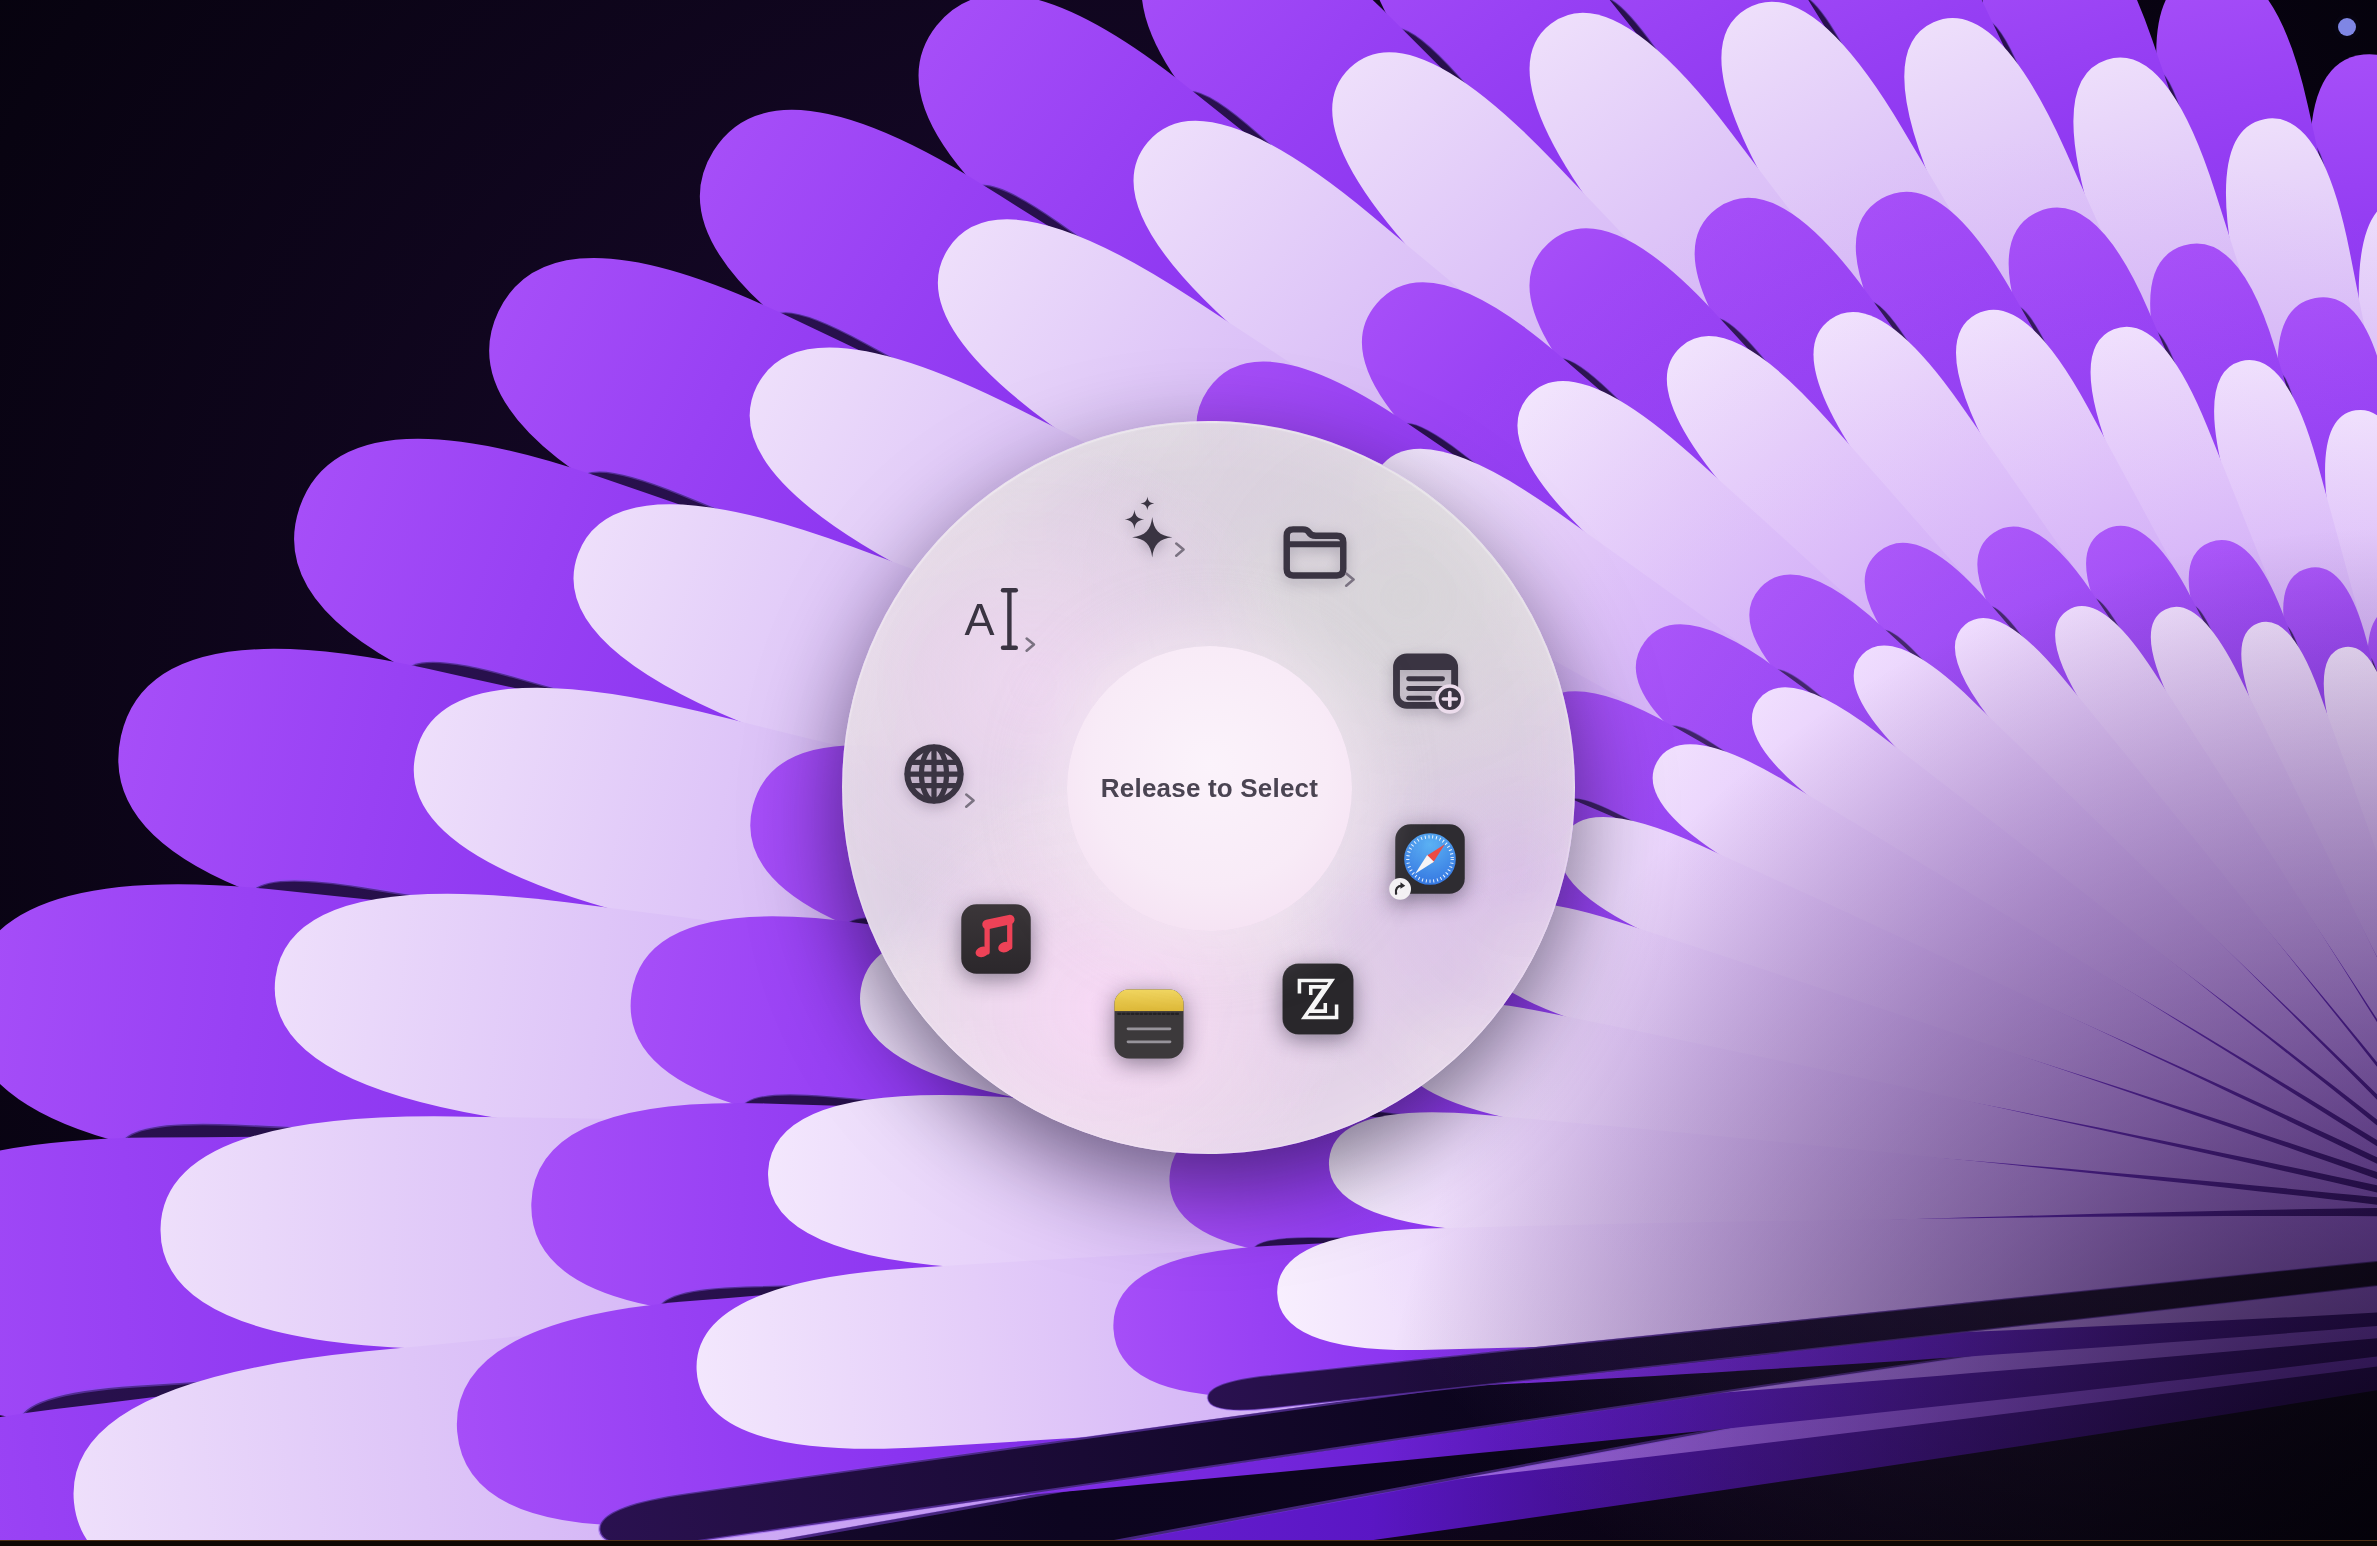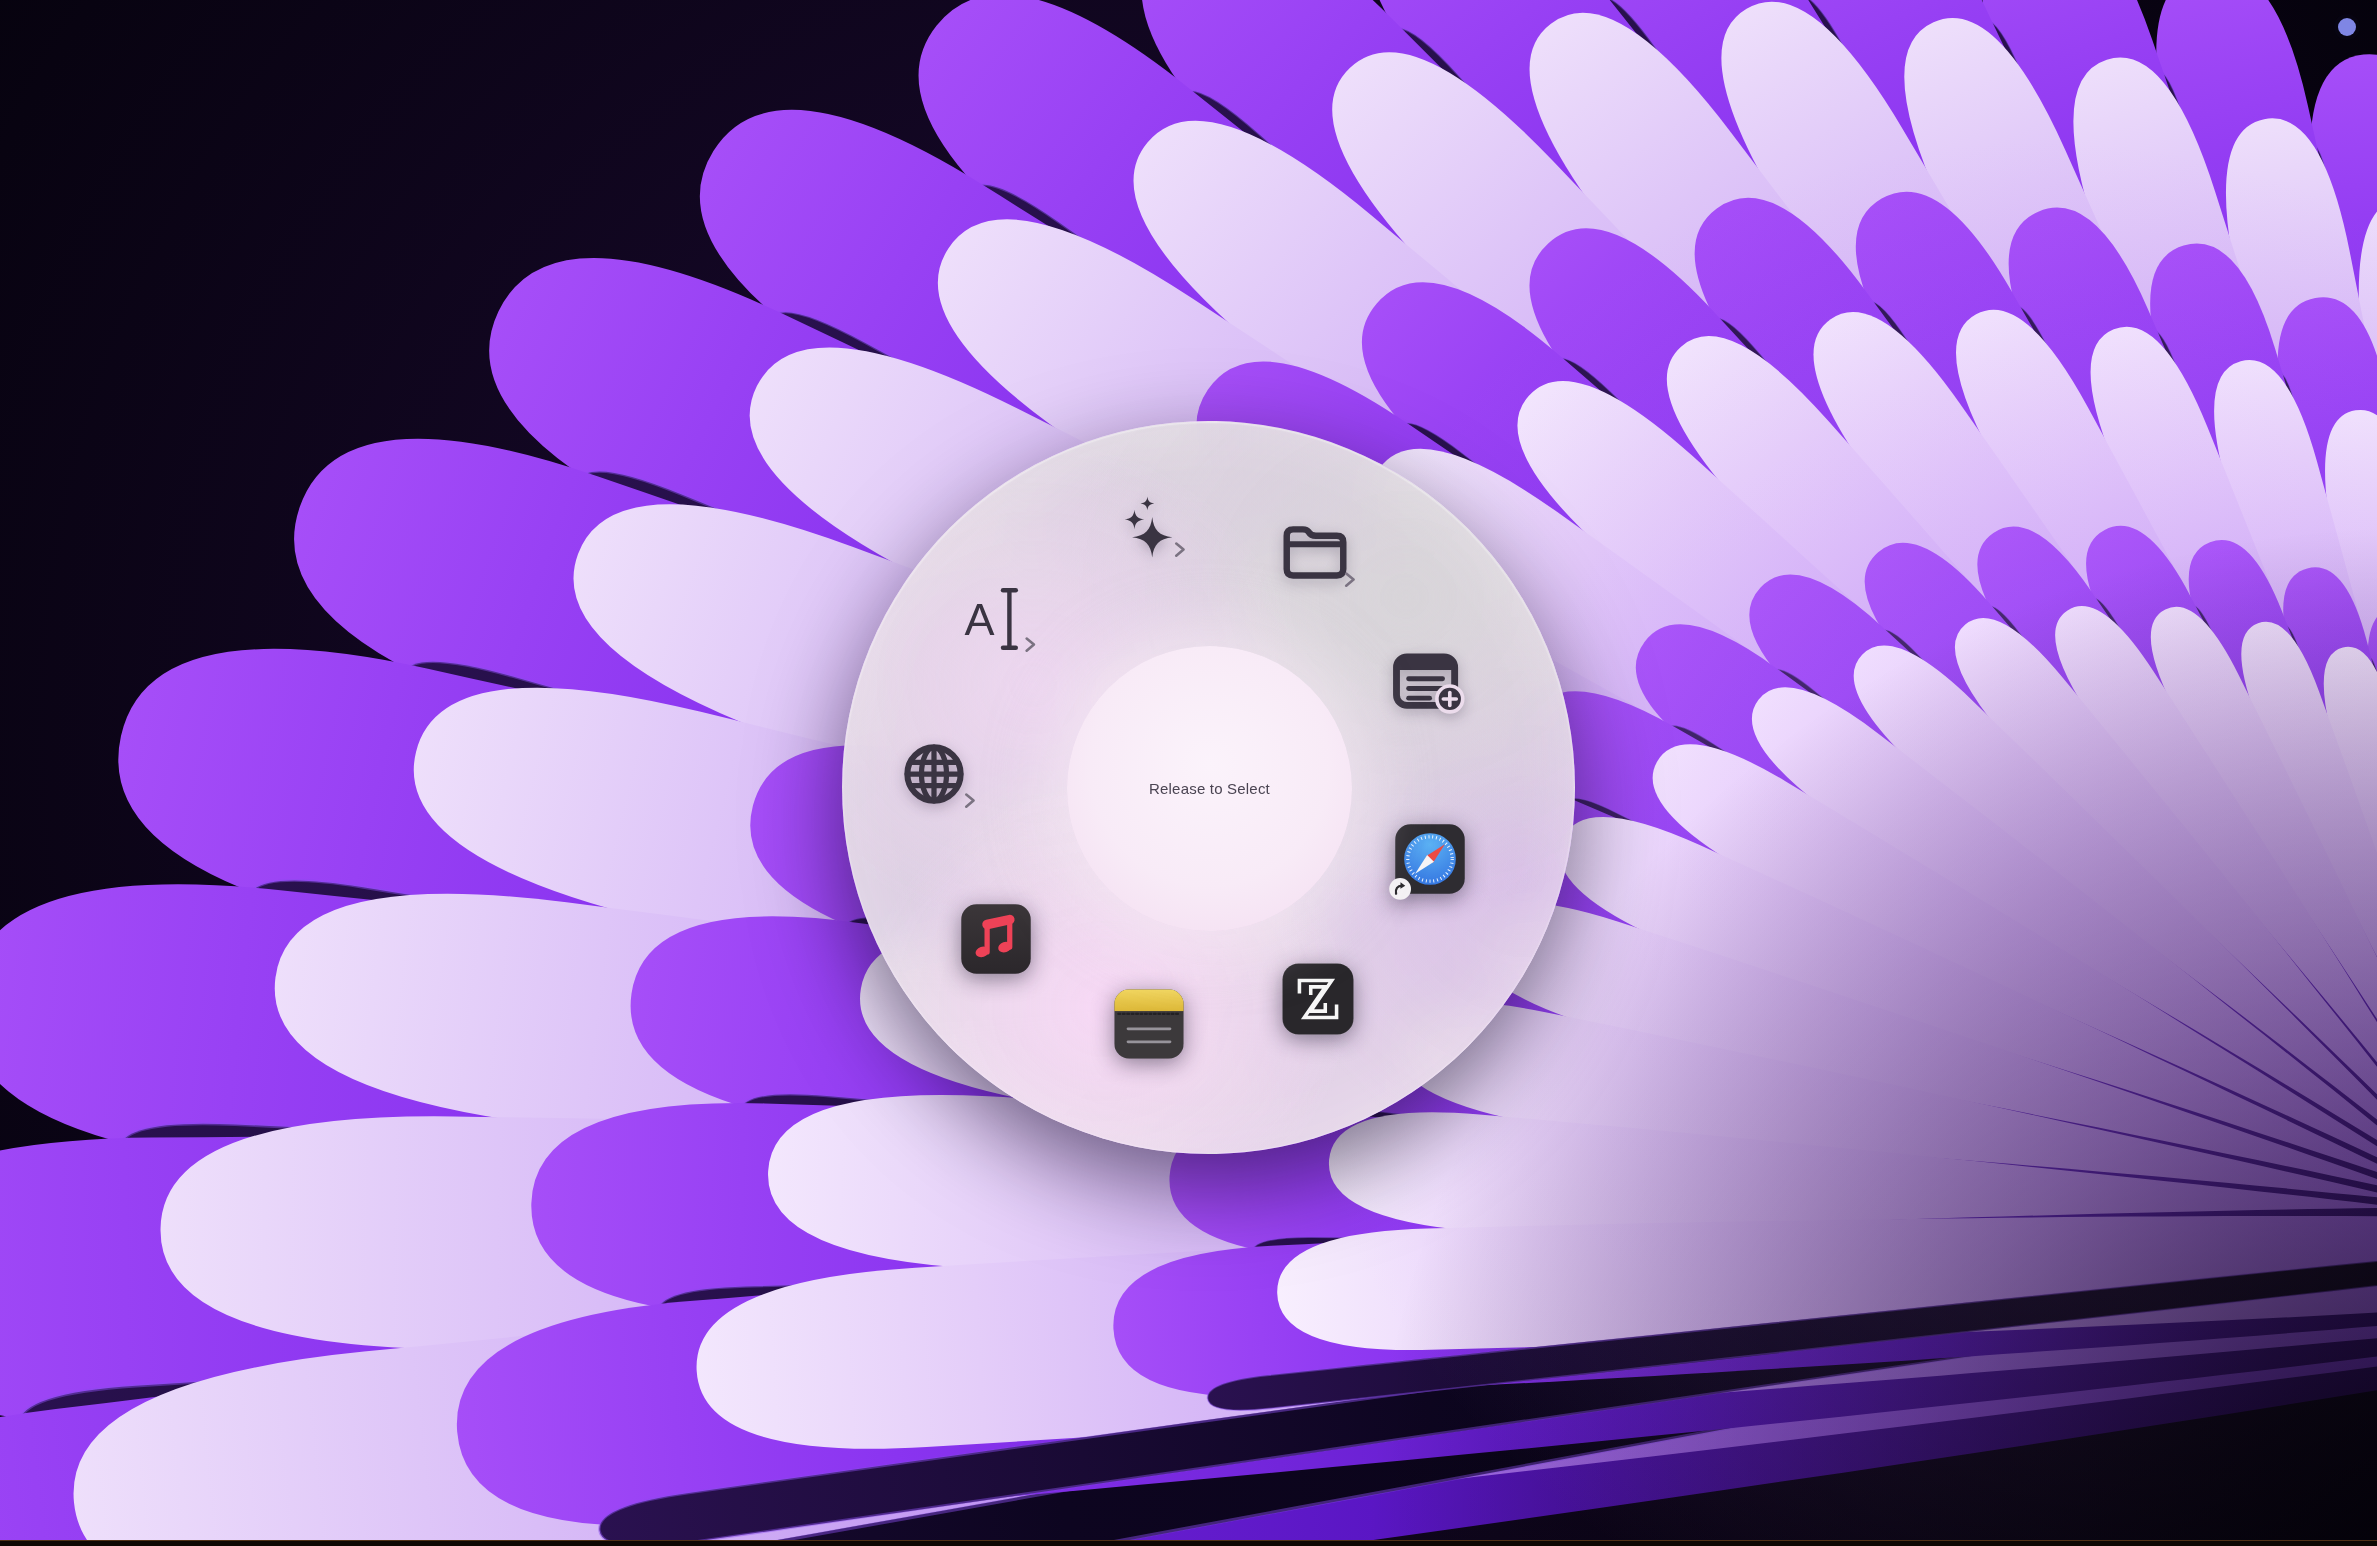--- a/index.html
+++ b/index.html
@@ -20,21 +20,21 @@
     -webkit-backdrop-filter: blur(21px) saturate(1.15);
     box-shadow: 0 32px 89px rgba(12,4,32,0.55), inset 0 0.8px 1.6px rgba(255,255,255,0.55), inset 0 0 73px rgba(255,255,255,0.22);
     border:0.8px solid rgba(255,255,255,0.28);
   }
   .inner-circle{
     position:absolute;left:224px;top:224px;width:285px;height:285px;border-radius:50%;
     background: radial-gradient(circle at 50% 42%, #fbf3fb 0%, #f8ebf7 55%, #f5e2f3 80%, rgba(245,226,243,0) 100%);
     box-shadow: 0 0 57px 20px rgba(249,239,248,0.5);
     display:flex;align-items:center;justify-content:center;
   }
-  .release-label{font-size:15px;font-weight:400;color:#4a4452;letter-spacing:0.2px}
+  .release-label{font-size:26px;font-weight:700;color:#4a4452;letter-spacing:0.2px}
 
   .menu-item{position:absolute;transform:translate(-50%,-50%)}
   .glyph{display:block;filter:drop-shadow(0 4px 6.5px rgba(25,15,40,0.25))}
   .tile{display:block;filter:drop-shadow(0 5.7px 11.3px rgba(12,6,28,0.45))}
   .chev{position:absolute}
   .ai-item{display:flex;align-items:center;gap:3.2px}
   .glyph-a{font-size:45px;font-weight:500;color:#3a3442;line-height:1;display:block}
 
   .pointer-dot{
     position:absolute;left:2338px;top:18px;width:18px;height:18px;border-radius:50%;

